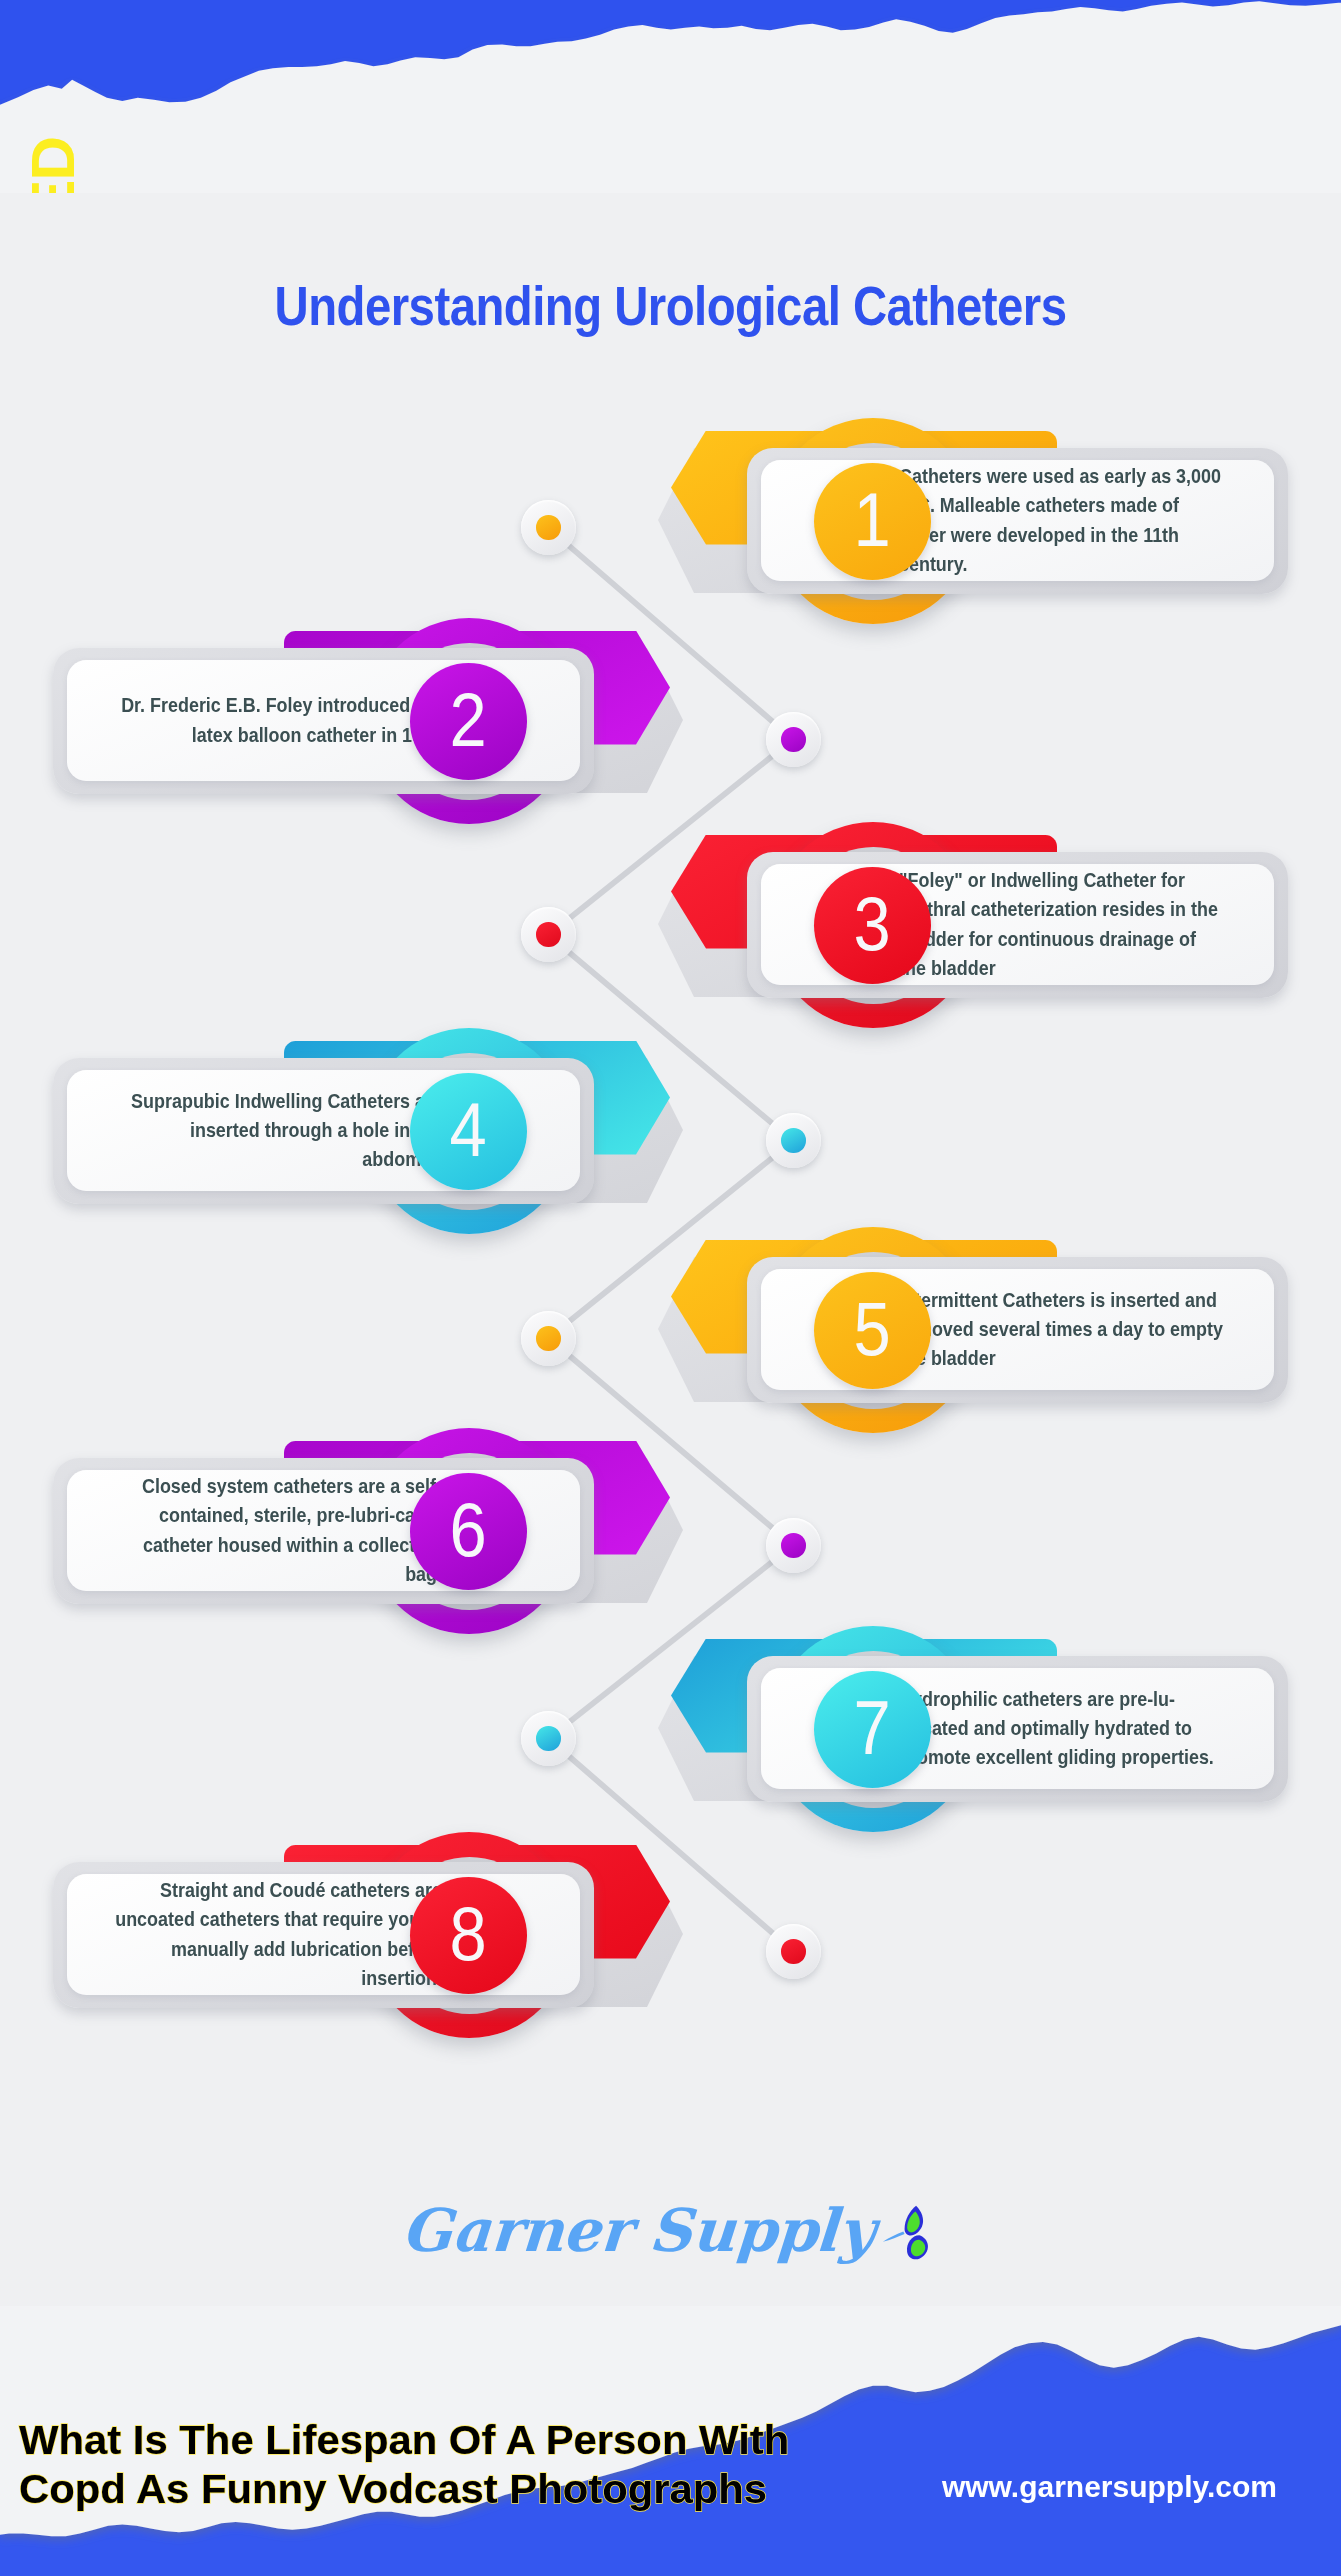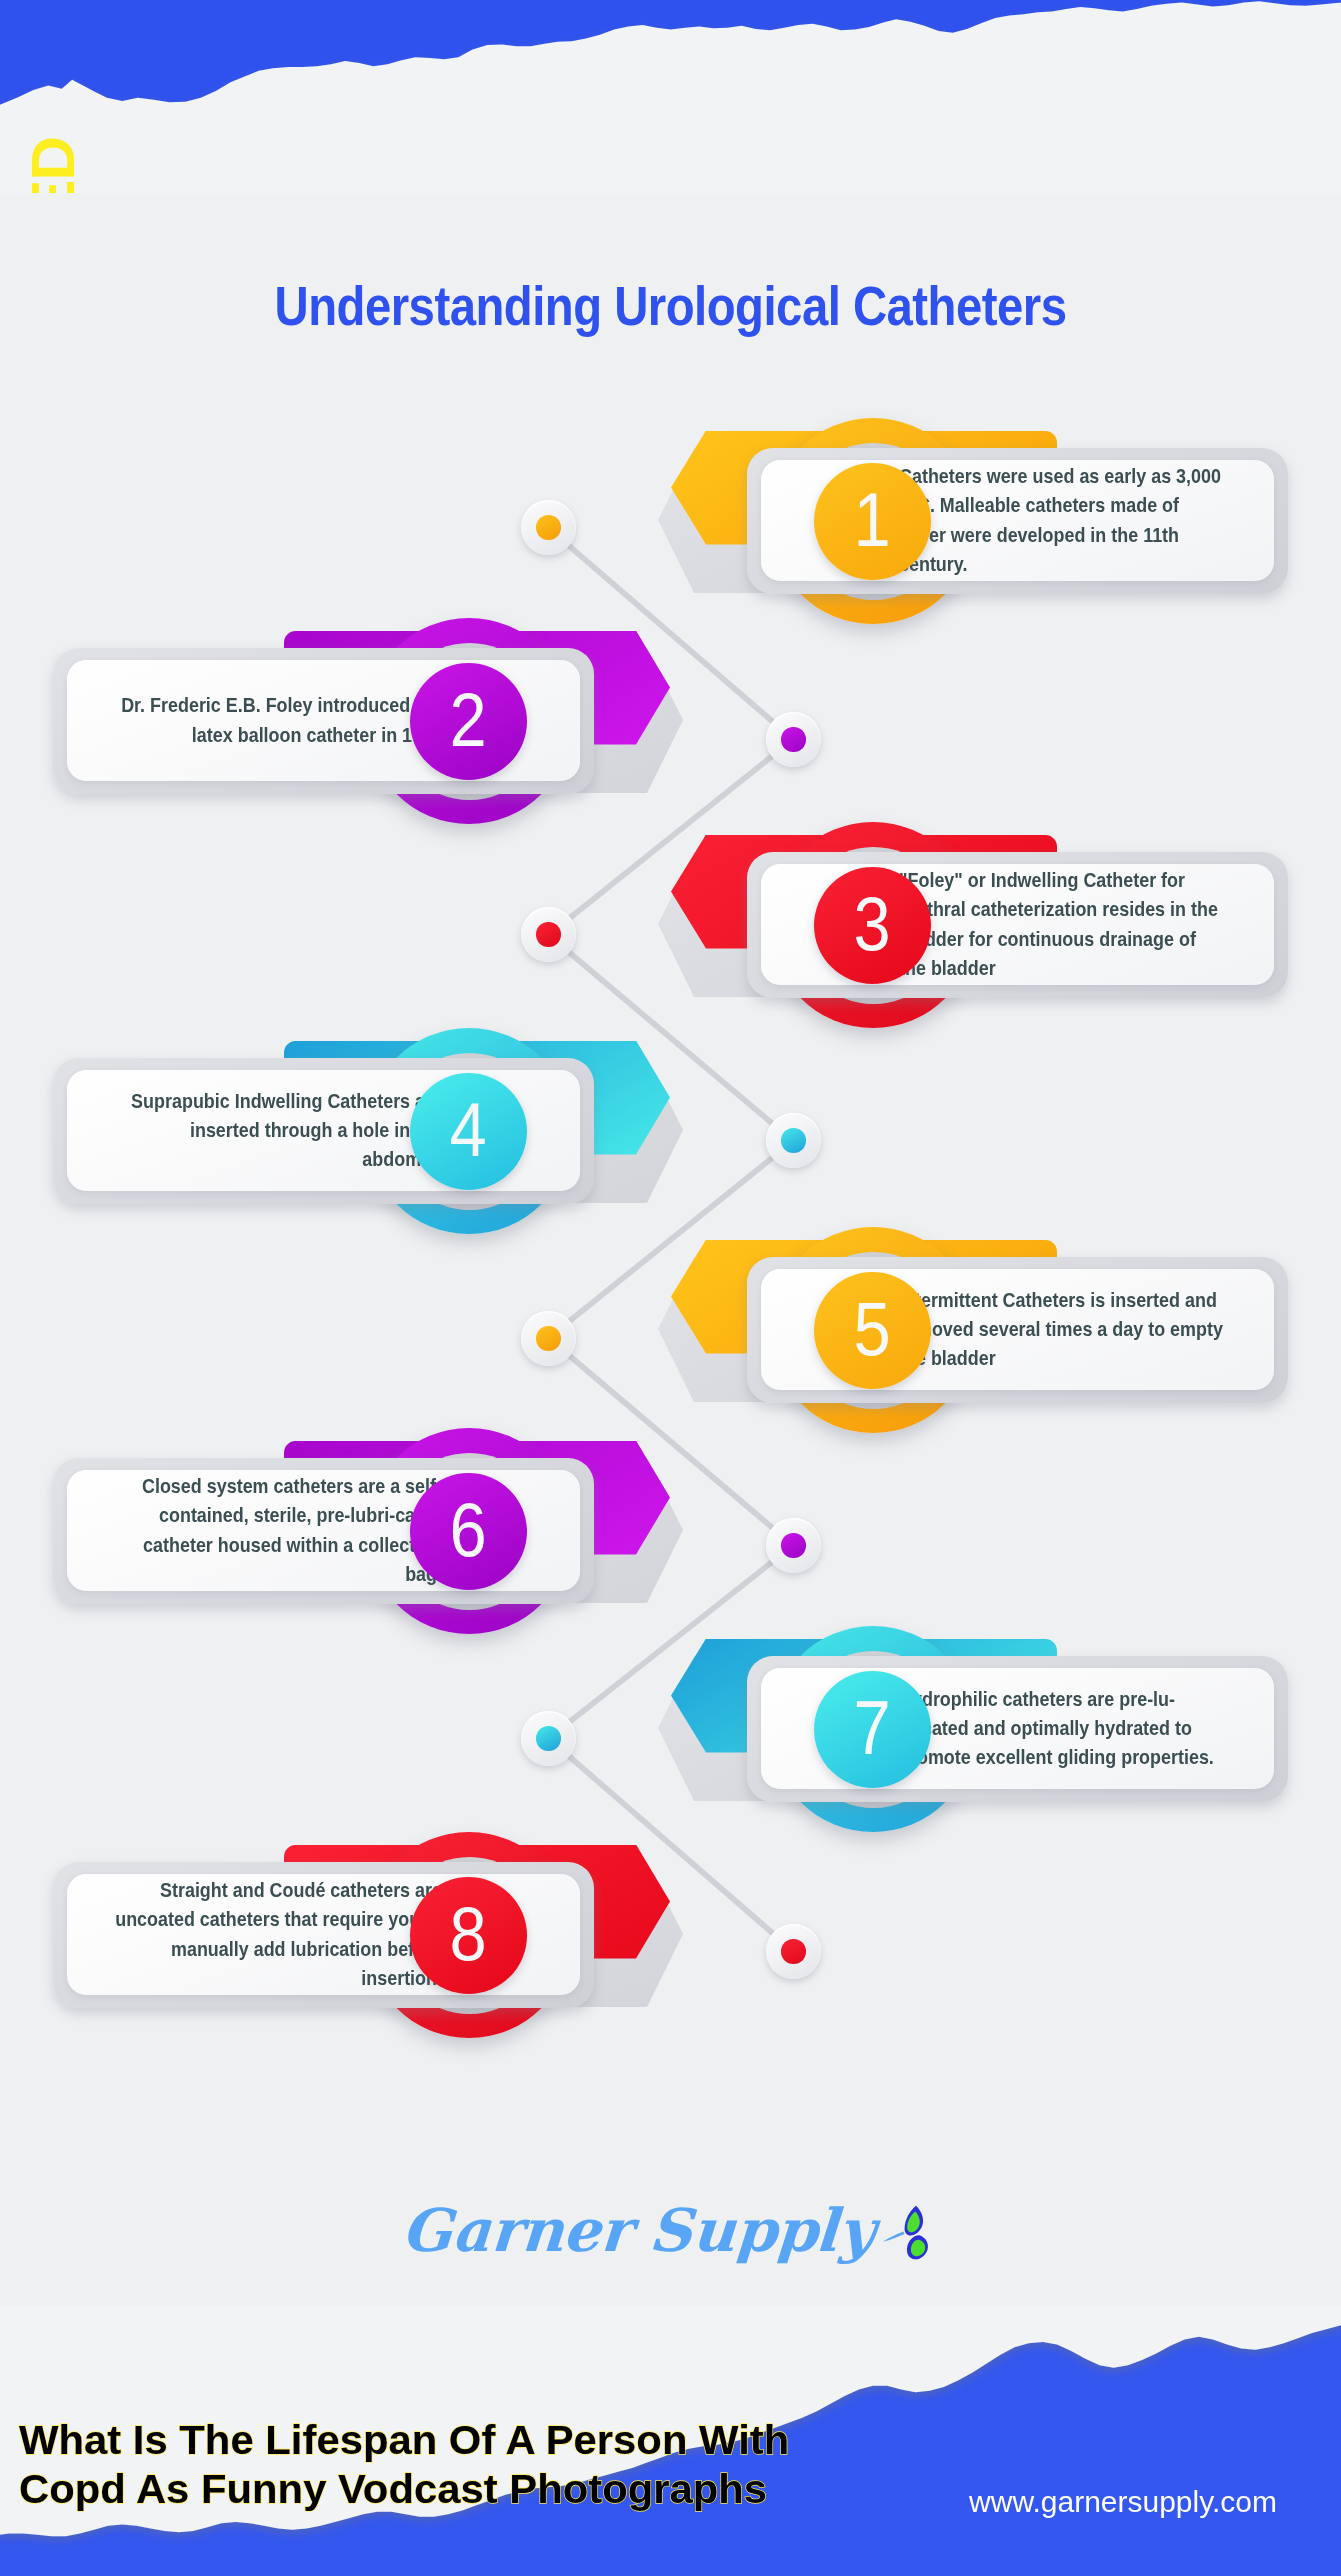--- a/index.html
+++ b/index.html
@@ -257,23 +257,23 @@
     color: #000000;
     -webkit-text-stroke: 1.3px #FFE94A;
     paint-order: stroke fill;
     z-index: 8;
     transform: scaleX(1.02);
     transform-origin: left bottom;
   }
   #footer-url {
     position: absolute;
     right: 64px;
-    bottom: 57px;
+    bottom: 72px;
     font-family: "Liberation Sans", sans-serif;
-    font-weight: normal;
+    font-weight: bold;
     font-size: 30px;
     color: #FFFFFF;
     z-index: 8;
   }
 </style>
 </head>
 <body>
 
 <div id="top-banner">
   <svg id="top-tear" viewBox="0 0 2083 300" preserveAspectRatio="none">

